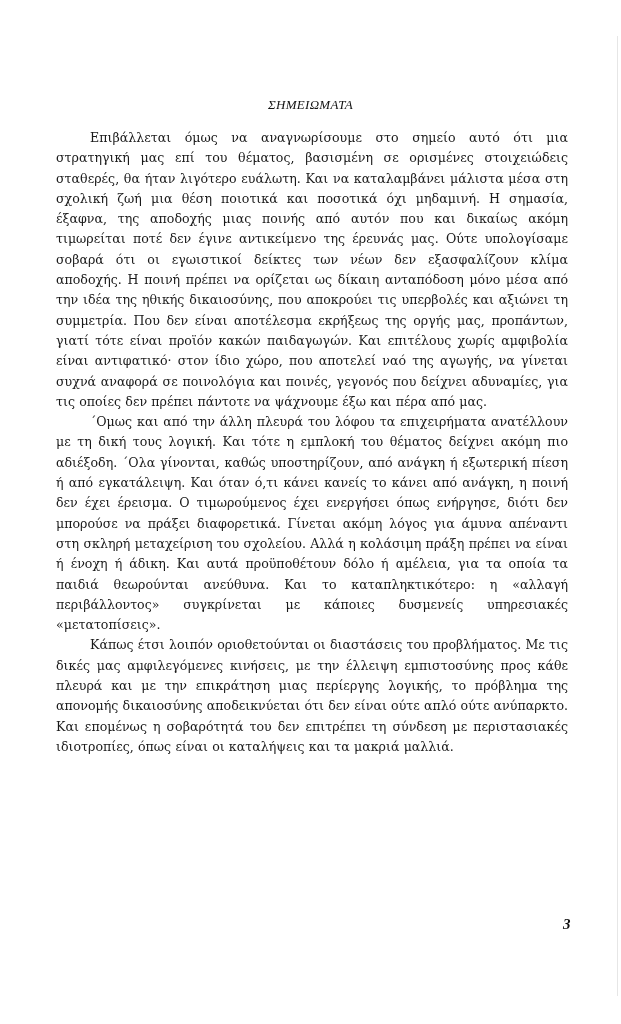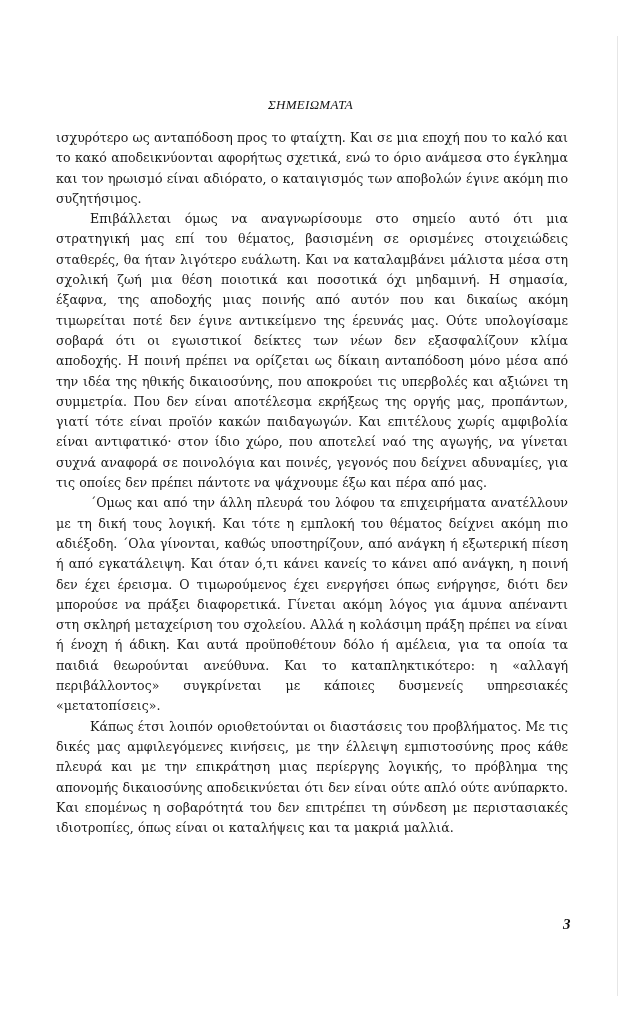--- a/index.html
+++ b/index.html
@@ -73,20 +73,19 @@
   </style>
 </head>
 <body>
 
 <div class="page">
   <div class="edge-right"></div>
 
   <div class="running-head">ΣΗΜΕΙΩΜΑΤΑ</div>
 
   <div class="body-text">
-    <p>ισχυρότερο ως ανταπόδοση προς το φταίχτη. Και σε μια εποχή που το καλό και το κακό αποδεικνύονται αφορήτως σχετικά, ενώ το όριο ανάμεσα στο έγκλημα και τον ηρωισμό είναι αδιόρατο, ο καταιγισμός των αποβολών έγινε ακόμη πιο συζητήσιμος.</p>
     <p class="indent">Επιβάλλεται όμως να αναγνωρίσουμε στο σημείο αυτό ότι μια στρατηγική μας επί του θέματος, βασισμένη σε ορισμένες στοιχειώδεις σταθερές, θα ήταν λιγότερο ευάλωτη. Και να καταλαμβάνει μάλιστα μέσα στη σχολική ζωή μια θέση ποιοτικά και ποσοτικά όχι μηδαμινή. Η σημασία, έξαφνα, της αποδοχής μιας ποινής από αυτόν που και δικαίως ακόμη τιμωρείται ποτέ δεν έγινε αντικείμενο της έρευνάς μας. Ούτε υπολογίσαμε σοβαρά ότι οι εγωιστικοί δείκτες των νέων δεν εξασφαλίζουν κλίμα αποδοχής. Η ποινή πρέπει να ορίζεται ως δίκαιη ανταπόδοση μόνο μέσα από την ιδέα της ηθικής δικαιοσύνης, που αποκρούει τις υπερβολές και αξιώνει τη συμμετρία. Που δεν είναι αποτέλεσμα εκρήξεως της οργής μας, προπάντων, γιατί τότε είναι προϊόν κακών παιδαγω­γών. Και επιτέλους χωρίς αμφιβολία είναι αντιφατικό· στον ίδιο χώρο, που αποτελεί ναό της αγωγής, να γίνεται συχνά αναφορά σε ποινολόγια και ποινές, γεγονός που δείχνει αδυναμίες, για τις οποίες δεν πρέπει πάντοτε να ψάχνουμε έξω και πέρα από μας.</p>
     <p class="indent">΄Ομως και από την άλλη πλευρά του λόφου τα επιχειρήματα ανατέλλουν με τη δική τους λογική. Και τότε η εμπλοκή του θέματος δείχνει ακόμη πιο αδιέξοδη. ΄Ολα γίνονται, καθώς υποστηρίζουν, από ανάγκη ή εξωτερική πίεση ή από εγκατάλειψη. Και όταν ό,τι κάνει κανείς το κάνει από ανάγκη, η ποινή δεν έχει έρεισμα. Ο τιμωρούμενος έχει ενεργήσει όπως ενήργησε, διότι δεν μπορούσε να πράξει διαφορετικά. Γίνεται ακόμη λόγος για άμυνα απέναντι στη σκληρή μεταχείριση του σχολείου. Αλλά η κολάσιμη πράξη πρέπει να είναι ή ένοχη ή άδικη. Και αυτά προϋποθέτουν δόλο ή αμέλεια, για τα οποία τα παιδιά θεωρούνται ανεύθυνα. Και το καταπληκτικότερο: η «αλλαγή περιβάλλοντος» συγκρίνεται με κάποιες δυσμενείς υπηρεσιακές «μετατοπίσεις».</p>
     <p class="indent">Κάπως έτσι λοιπόν οριοθετούνται οι διαστάσεις του προβλήματος. Με τις δικές μας αμφιλεγόμενες κινήσεις, με την έλλειψη εμπιστοσύνης προς κάθε πλευρά και με την επικράτηση μιας περίεργης λογικής, το πρόβλημα της απονομής δικαιοσύνης αποδεικνύεται ότι δεν είναι ούτε απλό ούτε ανύπαρκτο. Και επομένως η σοβαρότητά του δεν επιτρέπει τη σύνδεση με περιστασιακές ιδιοτροπίες, όπως είναι οι καταλήψεις και τα μακριά μαλλιά.</p>
   </div>
 
   <div class="page-number">3</div>
 </div>
 
 </body></html>

